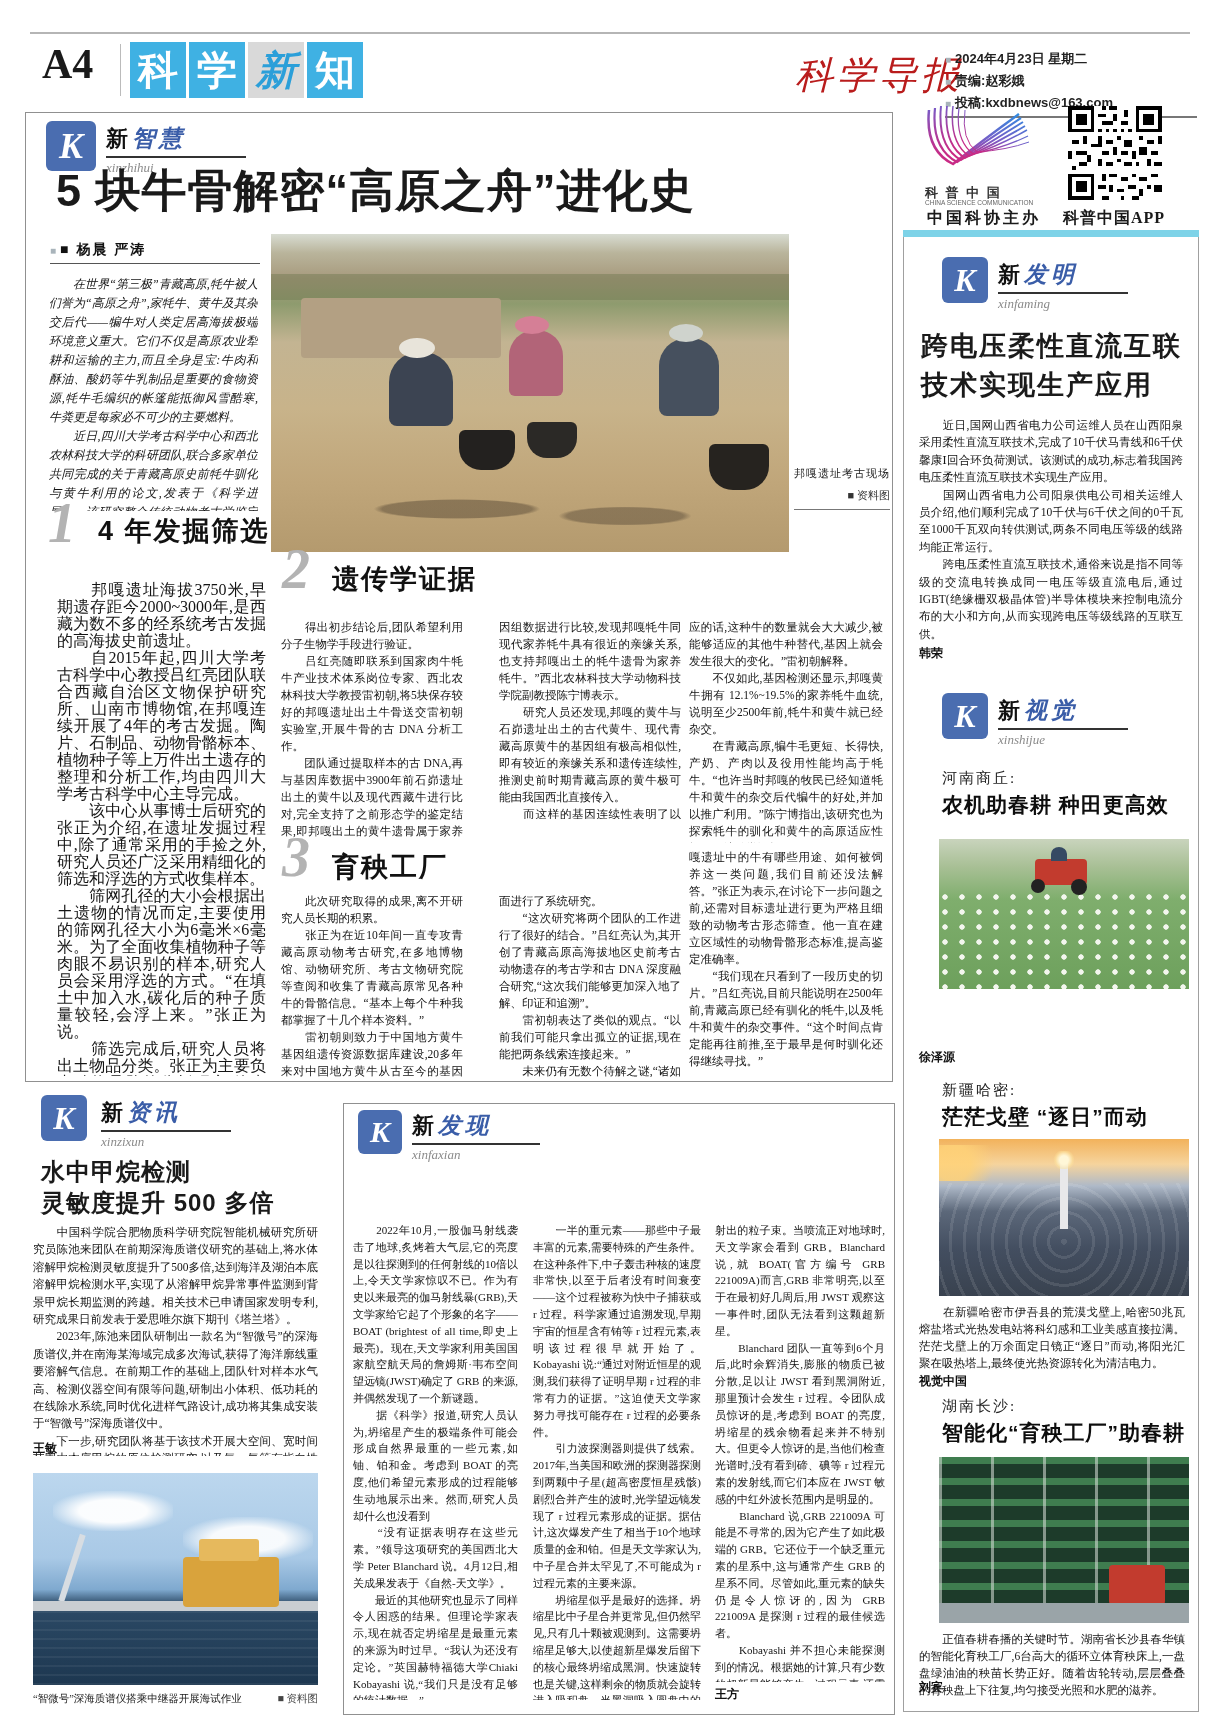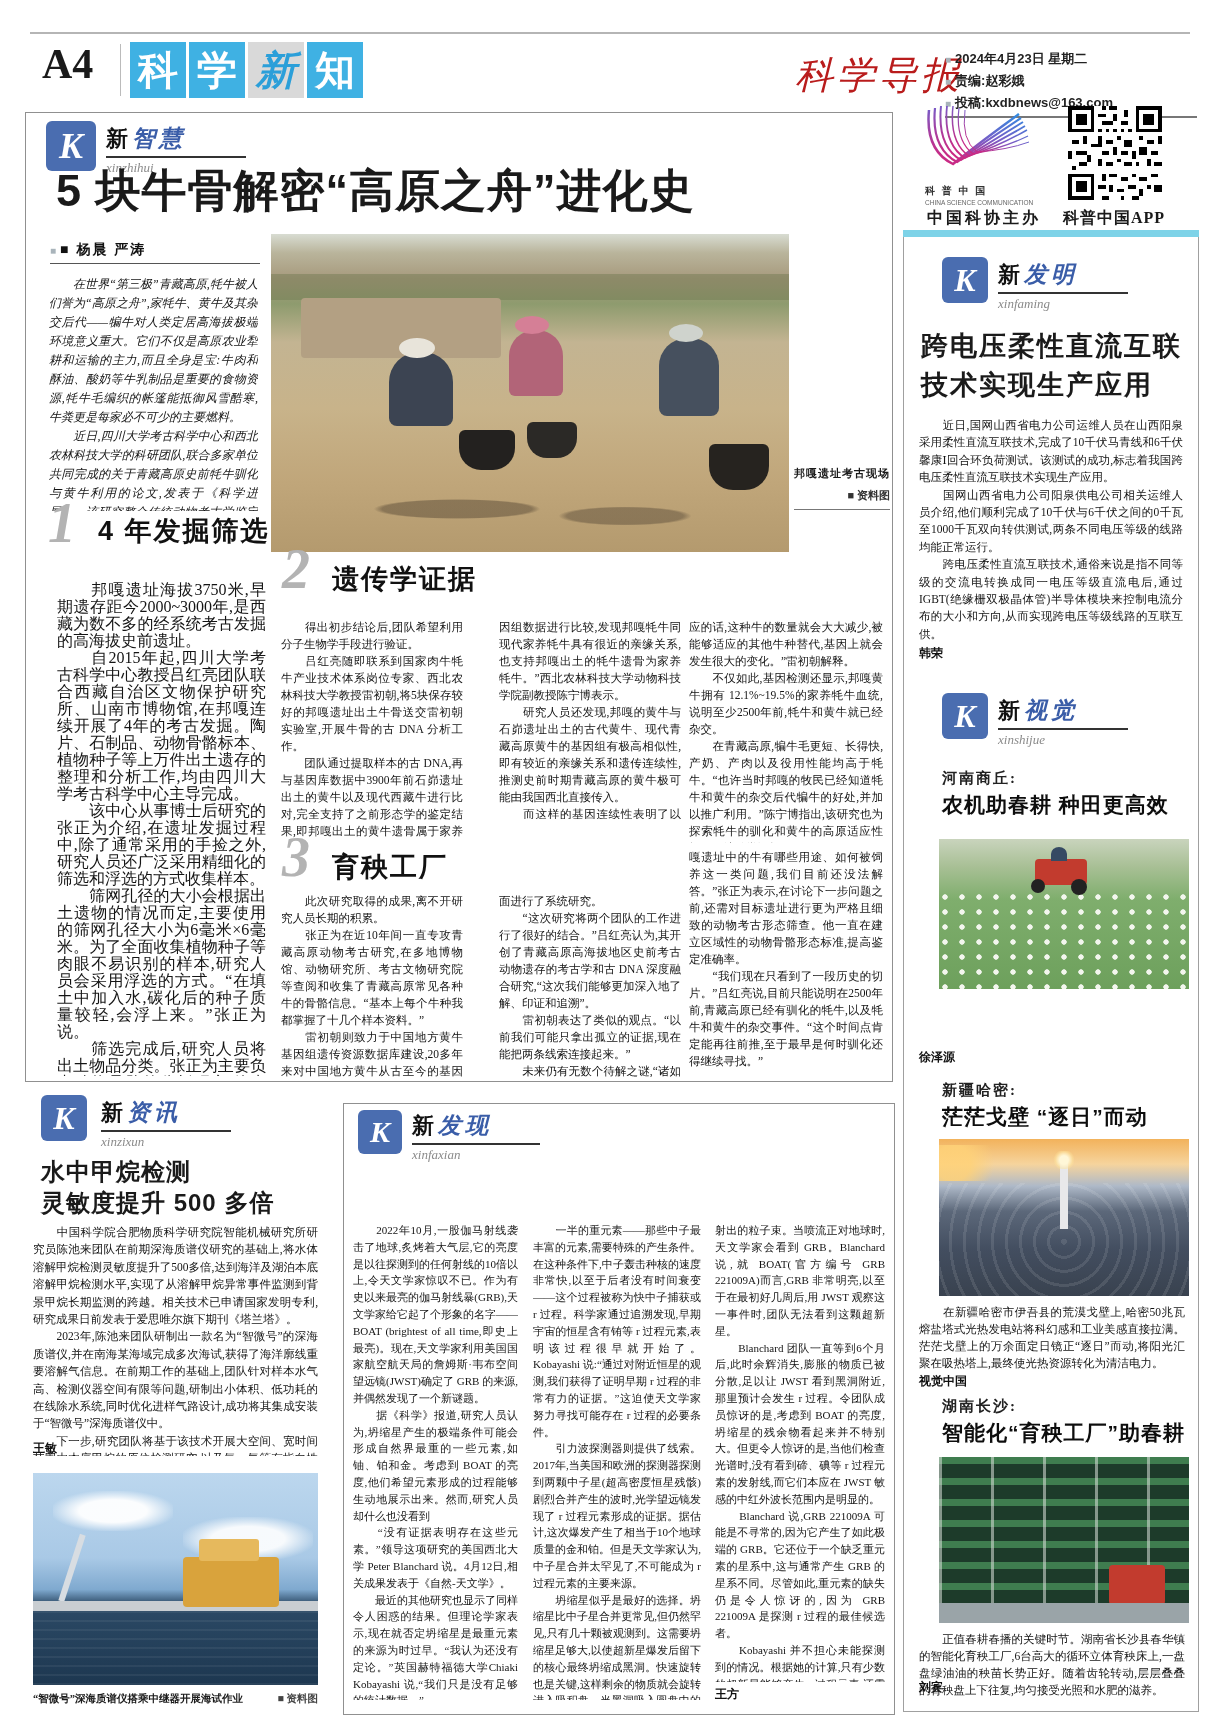--- a/index.html
+++ b/index.html
@@ -1,20 +1,20 @@
 <!DOCTYPE html>
 <html><head>
 <meta charset="utf-8">
 <style>
   html,body{margin:0;padding:0;background:#e8e8e4;}
   #page{position:relative;width:1220px;height:1725px;background:#ffffff;margin:0 auto;overflow:hidden;
         font-family:"Liberation Serif","DejaVu Serif",serif;color:#1a1a1a;}
   .abs{position:absolute;}
   .sans{font-family:"Liberation Sans","DejaVu Sans",sans-serif;}
-  .serif{font-family:"Liberation Serif","DejaVu Serif",serif;font-weight:bold;}
+  .serif{font-family:"Liberation Serif","DejaVu Serif",serif;}
   .bodytext{font-size:11.5px;line-height:17px;text-align:justify;white-space:pre-line;overflow:hidden;color:#141414;}
   .kaitext{font-style:italic;}
   .rule{background:#8f8f8f;}
   .boxed{border:1px solid #909090;}
   
   .mastbox{width:56px;height:56px;background:#3fb1e3;color:#fff;font-weight:bold;font-size:40px;
            display:flex;align-items:center;justify-content:center;}
   .mastbox.gray{background:#d9d9d9;color:#2b9fd9;font-style:italic;font-family:"Liberation Serif",serif;}
   
   .kbox{width:50px;height:50px;background:#4a6db0;border-radius:6px;color:#fff;
@@ -73,21 +73,21 @@
       <g fill="none" stroke="url(#rib)">
         <path d="M6,10 Q2,50 30,64 Q60,40 96,14" stroke-width="2.5"></path>
         <path d="M12,8 Q8,48 34,62 Q64,40 98,18" stroke-width="2.2"></path>
         <path d="M18,6 Q14,46 38,60 Q68,42 100,22" stroke-width="2"></path>
         <path d="M24,6 Q20,44 42,58 Q72,44 102,26" stroke-width="1.8"></path>
         <path d="M30,6 Q26,42 46,56 Q76,46 104,30" stroke-width="1.5"></path>
         <path d="M36,8 Q32,40 50,54 Q80,48 105,36" stroke-width="1.2"></path>
         <path d="M42,10 Q38,40 54,52 Q84,50 106,42" stroke-width="1"></path>
       </g>
     </svg>
-    <div class="abs sans" style="left:22px;top:86px;font-size:10px;font-weight:bold;color:#333;letter-spacing:2px;">科 普 中 国</div>
+    <div class="abs sans" style="left:22px;top:86px;font-size:13px;font-weight:bold;color:#333;letter-spacing:2px;">科 普 中 国</div>
     <div class="abs sans" style="left:22px;top:101px;font-size:6.5px;color:#666;">CHINA SCIENCE COMMUNICATION</div>
     <div class="abs serif" style="left:24px;top:110px;font-size:16px;font-weight:bold;letter-spacing:3px;">中国科协主办</div>
     <svg class="abs" style="left:165px;top:8px;" width="94" height="94" viewBox="0 0 25 25" shape-rendering="crispEdges">
       <rect width="25" height="25" fill="#fff"></rect>
       <g fill="#000">
         <path d="M0,0h7v7h-7z M1,1v5h5v-5z M2,2h3v3h-3z" fill-rule="evenodd"></path>
         <path d="M18,0h7v7h-7z M19,1v5h5v-5z M20,2h3v3h-3z" fill-rule="evenodd"></path>
         <path d="M0,18h7v7h-7z M1,19v5h5v-5z M2,20h3v3h-3z" fill-rule="evenodd"></path>
         <rect x="9" y="0" width="1" height="1"></rect>
           <rect x="11" y="0" width="2" height="1"></rect>

